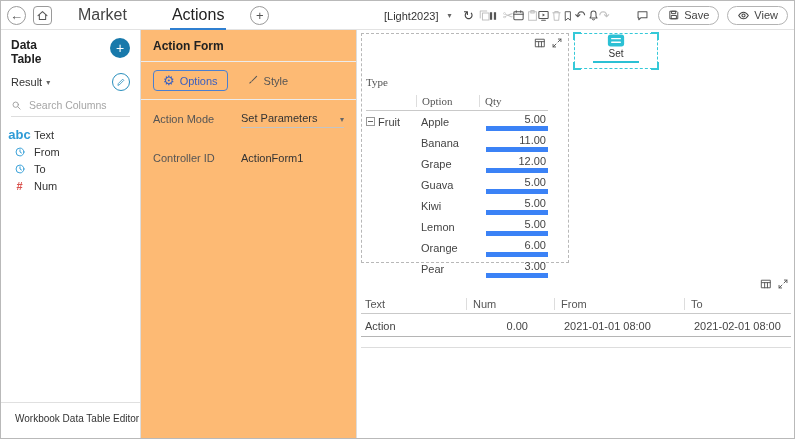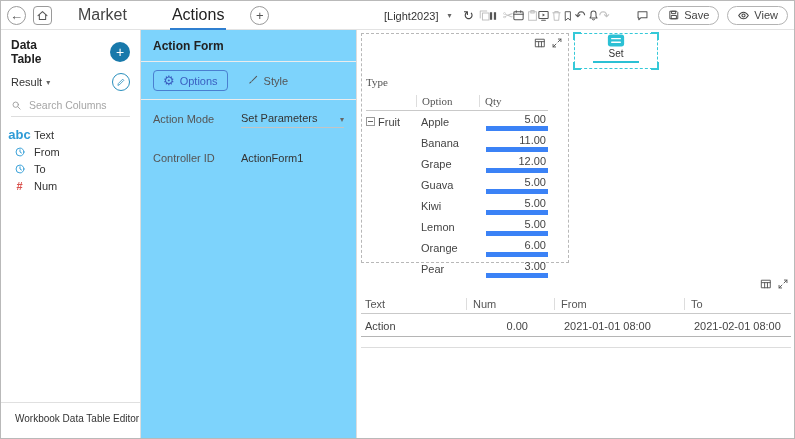--- a/index.html
+++ b/index.html
@@ -30,21 +30,21 @@
   .uni { font-size: 13px; line-height: 1; }
   .caret { font-size: 8px; color: #666; }
   .pill { display: inline-flex; align-items: center; gap: 4px; height: 19px; padding: 0 9px;
           border: 1px solid #b3b3b3; border-radius: 11px; background: #fff; color: #444;
           font-size: 11px; cursor: pointer; }
   .i { fill: none; stroke: currentColor; stroke-width: 1.1; stroke-linecap: round; stroke-linejoin: round; }
 
   
   .sidebar { position: absolute; top: 29px; left: 0; bottom: 0; width: 140px;
              border-right: 1px solid #ddd; background: #fff; }
-  .sb-head { display: flex; justify-content: space-between; align-items: center; padding: 8px 10px 5px; gap: 44px; }
+  .sb-head { display: flex; justify-content: space-between; align-items: flex-start; padding: 8px 10px 5px; gap: 44px; }
   .sb-title { font-weight: bold; font-size: 12px; color: #222; }
   .add-btn { width: 20px; height: 20px; border-radius: 50%; background: #1879ab; color: #fff;
              font-size: 14px; display: inline-flex; align-items: center; justify-content: center;
              border: none; cursor: pointer; line-height: 1; }
   .sb-dataset { display: flex; align-items: center; gap: 4px; padding: 2px 10px 7px; }
   .sb-ds-label { color: #333; }
   .edit-circle { margin-left: auto; width: 18px; height: 18px; border: 1px solid #2a8fbd;
                  border-radius: 50%; display: inline-flex; align-items: center; justify-content: center;
                  color: #2a8fbd; background: #fff; cursor: pointer; }
   .sb-search { display: flex; align-items: center; gap: 5px; margin: 0 10px 9px;
@@ -57,21 +57,21 @@
   .abc { font-size: 13px; font-weight: bold; color: #2e9bd6; }
   .hash { font-size: 11px; font-weight: bold; color: #d9534f; }
   .clock { color: #2e9bd6; }
   .sb-col .lbl { color: #333; }
   .sb-footer { position: absolute; bottom: 4px; left: 0; right: 0; border-top: 1px solid #e0e0e0;
                display: flex; align-items: center; gap: 6px; padding: 9px 8px; color: #333;
                white-space: nowrap; font-size: 10px; cursor: pointer; }
 
   
   .panel { position: absolute; top: 29px; left: 140px; width: 216px; bottom: 0;
-           border-right: 1px solid #ddd; background: #7dd3fc; }
+           border-right: 1px solid #ddd; background: #fdba74; }
   .pn-head { padding: 9px 12px 8px; font-weight: bold; font-size: 12px; color: #222;
              border-bottom: 1px solid #ececec; }
   .pn-tabs { display: flex; align-items: center; gap: 8px; padding: 8px 12px;
              border-bottom: 1px solid #ececec; }
   .pn-tab { display: inline-flex; align-items: center; gap: 5px; padding: 3px 9px;
             border: 1px solid transparent; border-radius: 4px; color: #555; cursor: pointer; }
   .pn-tab.active { border-color: #4a7fd0; color: #3a5fc0; }
   .gear { font-size: 13px; line-height: 1; }
   .pn-fields { padding: 12px 12px 0; }
   .pn-field { display: flex; align-items: flex-end; }

